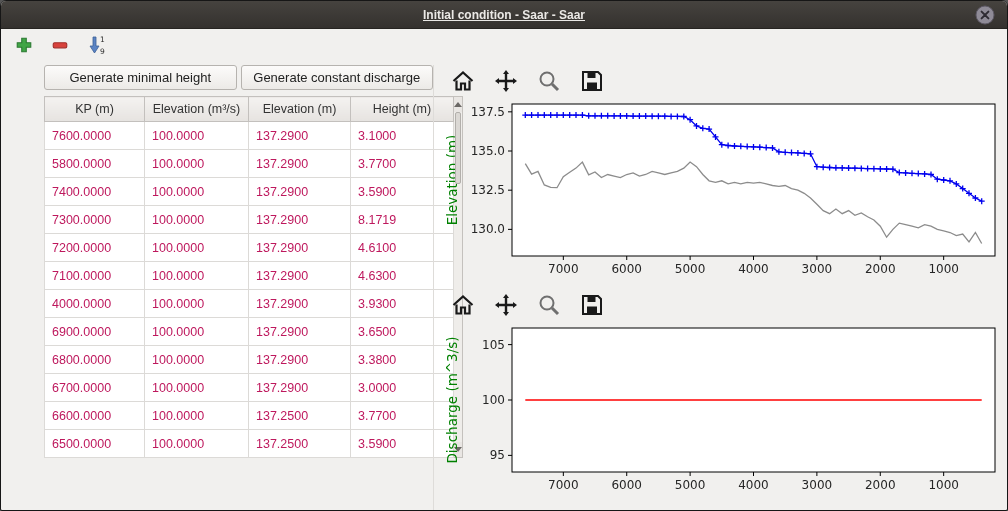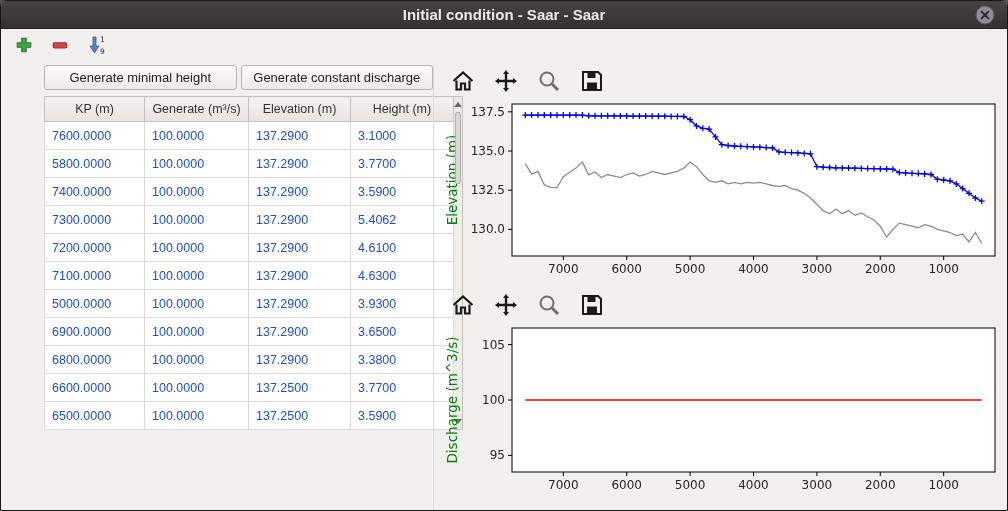--- a/index.html
+++ b/index.html
@@ -6,21 +6,21 @@
   html,body { background:#555; font-family:"Liberation Sans", sans-serif; }
   .window {
     position:relative; width:1008px; height:511px; background:#F1F0EE;
     border:1px solid #161616; border-radius:6px 6px 2px 2px; overflow:hidden;
   }
   .titlebar {
     height:28px; background:linear-gradient(#46433F,#34312E);
     display:flex; align-items:center; justify-content:center; position:relative;
     border-bottom:1px solid #262421;
   }
-  .titlebar .title { color:#EBE9E6; font-size:15px; font-weight:bold; }
+  .titlebar .title { color:#EBE9E6; font-size:12px; font-weight:bold;text-decoration:underline; }
   .close-btn {
     position:absolute; right:12px; top:4px; width:20px; height:20px;
     background:transparent; border:none; cursor:pointer; padding:0;
   }
   .main-toolbar {
     height:34px; display:flex; align-items:center; gap:14px; padding:0 12px;
   }
   .tb-icon { background:transparent; border:none; padding:2px; cursor:pointer; height:26px; }
   .content { display:flex; padding:2px 4px 0 6px; height:447px; }
   .left-panel { width:426px; flex:none;padding-left:37px; }
@@ -30,21 +30,21 @@
     background:linear-gradient(#FCFBFA,#ECEAE7); border:1px solid #B6B3AF;
     border-radius:3px; cursor:pointer; font-family:"Liberation Sans", sans-serif;
   }
   .table-wrap { display:flex; align-items:stretch; }
   table { border-collapse:collapse; width:409px; table-layout:fixed; background:#fff; }
   th {
     height:25px; font-size:12.5px; font-weight:normal; color:#333; text-align:center;
     background:linear-gradient(#F4F2F0,#E6E3E0); border:1px solid #C3C0BD;
   }
   td {
-    height:28px; font-size:12.5px; color:#1d4ed8; padding-left:7px;
+    height:28px; font-size:12.5px; color:#be185d; padding-left:7px;
     border:1px solid #DCDAD7; background:#fff;
   }
   col.c1 { width:100px; } col.c2 { width:104px; } col.c3 { width:102px; } col.c4 { width:103px; }
   .vscroll { width:15px; background:#EFEDEA; border:1px solid #C4C1BD; border-left:none; display:flex; flex-direction:column; }
   .vscroll .arrow { height:15px; flex:none; display:flex; align-items:center; justify-content:center; background:#E9E6E3; }
   .tri-up { width:0; height:0; border-left:4px solid transparent; border-right:4px solid transparent; border-bottom:5px solid #6B6865; }
   .tri-down { width:0; height:0; border-left:4px solid transparent; border-right:4px solid transparent; border-top:5px solid #6B6865; }
   .track { flex:1; position:relative; }
   .thumb { position:absolute; top:0; left:1px; right:1px; height:72px; background:#DBD8D4; border:1px solid #B2AFAB; border-radius:2px; }
   .right-panel { flex:1; padding-left:8px; border-left:1px solid #DEDCD9; }
@@ -98,21 +98,21 @@
         <table>
           <colgroup>
               <col class="c1">
               <col class="c2">
               <col class="c3">
               <col class="c4">
             </colgroup>
           <thead>
               <tr id="table-head-row">
                 <th>KP (m)</th>
-                <th>Generate (m³/s)</th>
+                <th>Elevation (m³/s)</th>
                 <th>Elevation (m)</th>
                 <th>Height (m)</th>
               </tr>
             </thead>
           <tbody id="table-body">
               <tr>
                 <td>7600.0000</td>
                 <td>100.0000</td>
                 <td>137.2900</td>
                 <td>3.1000</td>
@@ -126,51 +126,57 @@
               <tr>
                 <td>7400.0000</td>
                 <td>100.0000</td>
                 <td>137.2900</td>
                 <td>3.5900</td>
               </tr>
               <tr>
                 <td>7300.0000</td>
                 <td>100.0000</td>
                 <td>137.2900</td>
-                <td>5.4062</td>
+                <td>8.1719</td>
               </tr>
               <tr>
                 <td>7200.0000</td>
                 <td>100.0000</td>
                 <td>137.2900</td>
                 <td>4.6100</td>
               </tr>
               <tr>
                 <td>7100.0000</td>
                 <td>100.0000</td>
                 <td>137.2900</td>
                 <td>4.6300</td>
               </tr>
               <tr>
-                <td>5000.0000</td>
+                <td>4000.0000</td>
                 <td>100.0000</td>
                 <td>137.2900</td>
                 <td>3.9300</td>
               </tr>
               <tr>
                 <td>6900.0000</td>
                 <td>100.0000</td>
                 <td>137.2900</td>
                 <td>3.6500</td>
               </tr>
               <tr>
                 <td>6800.0000</td>
                 <td>100.0000</td>
                 <td>137.2900</td>
                 <td>3.3800</td>
+              </tr>
+              <tr>
+                <td>6700.0000</td>
+                <td>100.0000</td>
+                <td>137.2900</td>
+                <td>3.0000</td>
               </tr>
               <tr>
                 <td>6600.0000</td>
                 <td>100.0000</td>
                 <td>137.2500</td>
                 <td>3.7700</td>
               </tr>
               <tr>
                 <td>6500.0000</td>
                 <td>100.0000</td>

